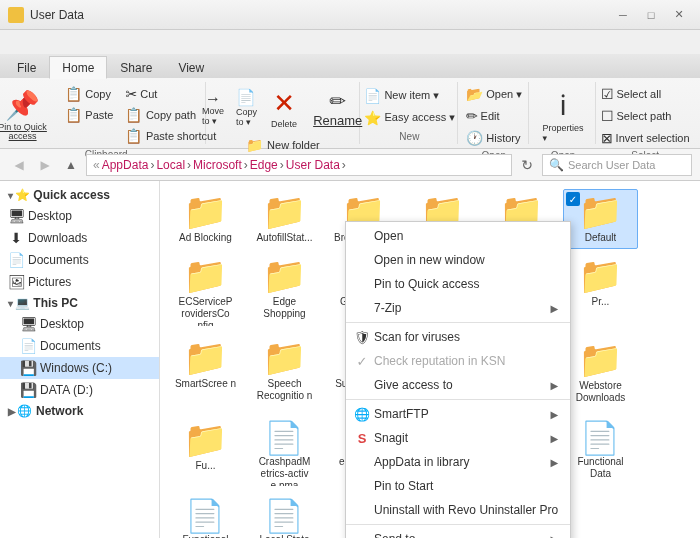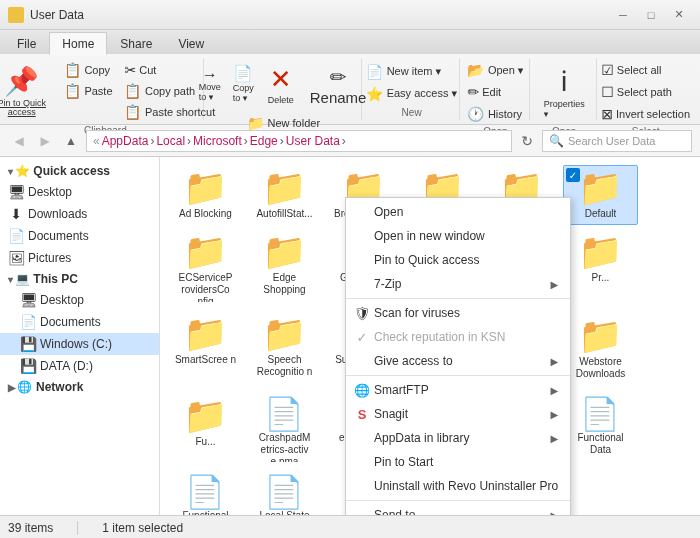--- a/index.html
+++ b/index.html
@@ -24,20 +24,21 @@
     
     .ribbon {
       background: linear-gradient(to bottom, #f8f8f8, #f0f0f0);
       border-bottom: 1px solid #ccc;
     }
     .ribbon-tabs {
       display: flex;
       height: 24px;
       background: linear-gradient(to bottom, #e8e8e8, #d8d8d8);
       padding-left: 4px;
+      margin-top: 24px;
     }
     .ribbon-tab {
       padding: 4px 12px;
       font-size: 12px;
       cursor: pointer;
       color: #333;
       border: 1px solid transparent;
       border-bottom: none;
       margin-top: 2px;
     }
@@ -380,21 +381,21 @@
                 <span style="font-size:16px;">📄</span>
                 <span style="font-size:9px;">Copy<br>to ▾</span>
               </div>
             </div>
             <div class="ribbon-delete-btn">
               <span class="delete-icon">✕</span>
               <span style="font-size:9px;">Delete</span>
             </div>
             <div class="ribbon-btn-large">
               <span style="font-size:20px;">✏</span>
-              <span style="font-size:15px;">Rename</span>
+              <span style="font-size:13px;text-decoration:underline;">Rename</span>
             </div>
           </div>
           <div class="small-btn" style="justify-content:center;">
             <span class="small-icon">📁</span>
             <span>New folder</span>
           </div>
         </div>
       </div>
       <div class="ribbon-group-label">Organize</div>
     </div>

